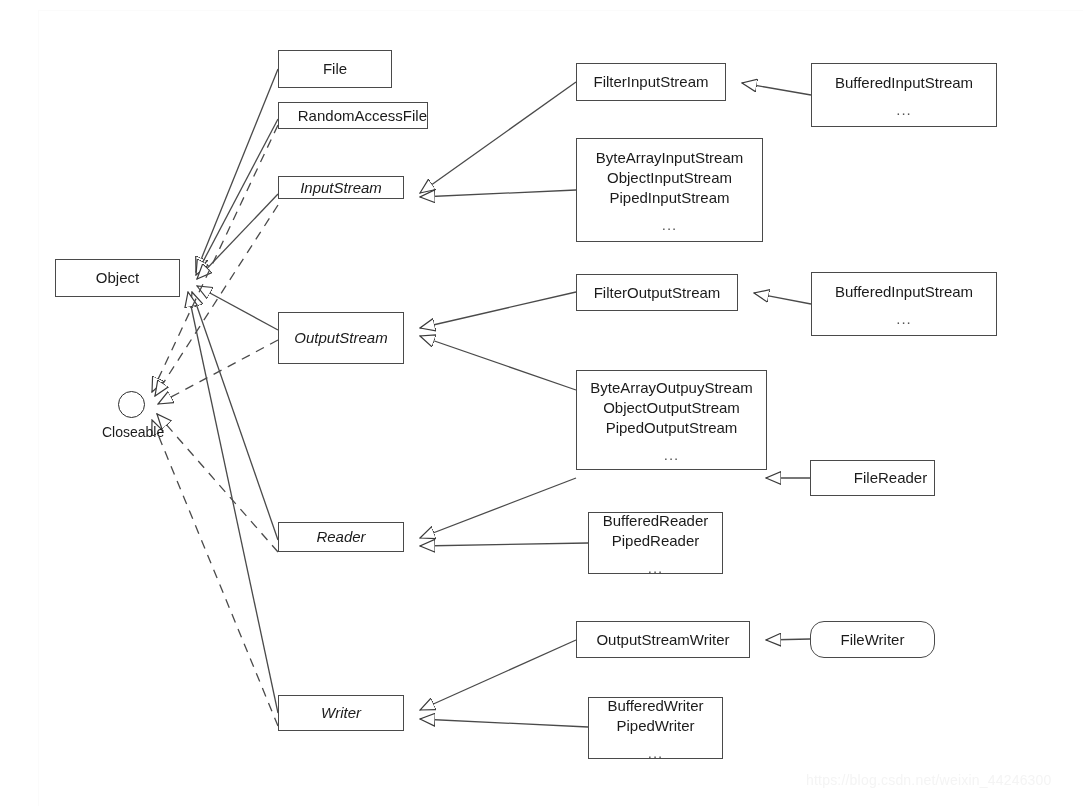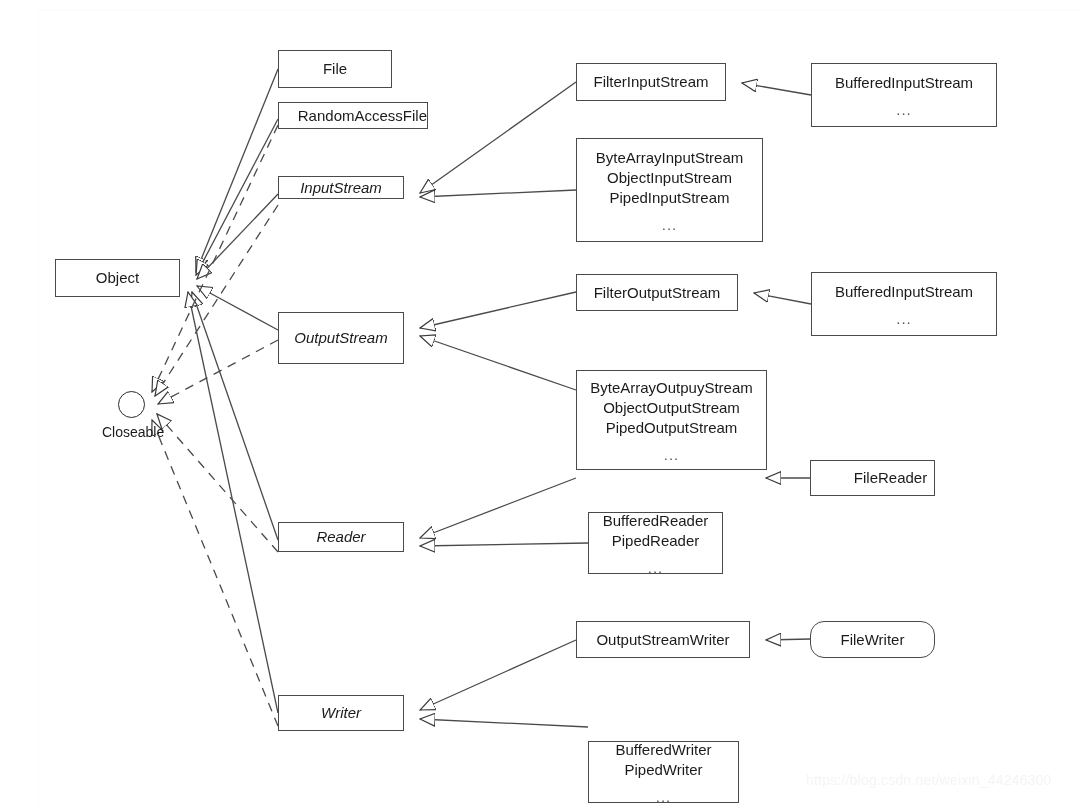--- a/index.html
+++ b/index.html
@@ -210,21 +210,21 @@
   <div class="node" style="left:588px; top:512px; width:135px; height:62px;">
     <span class="lines">BufferedReader
 PipedReader</span>
     <span class="ellipsis">...</span>
   </div>
 
   <div class="node" style="left:576px; top:621px; width:174px; height:37px;">
     <span class="lines">OutputStreamWriter</span>
   </div>
 
-  <div class="node" style="left:588px; top:697px; width:151px; height:62px;margin-top:44px;">
+  <div class="node" style="left:588px; top:697px; width:135px; height:62px;">
     <span class="lines">BufferedWriter
 PipedWriter</span>
     <span class="ellipsis">...</span>
   </div>
 
   <div class="node" style="left:811px; top:63px; width:186px; height:64px;">
     <span class="lines">BufferedInputStream</span>
     <span class="ellipsis">...</span>
   </div>
 

